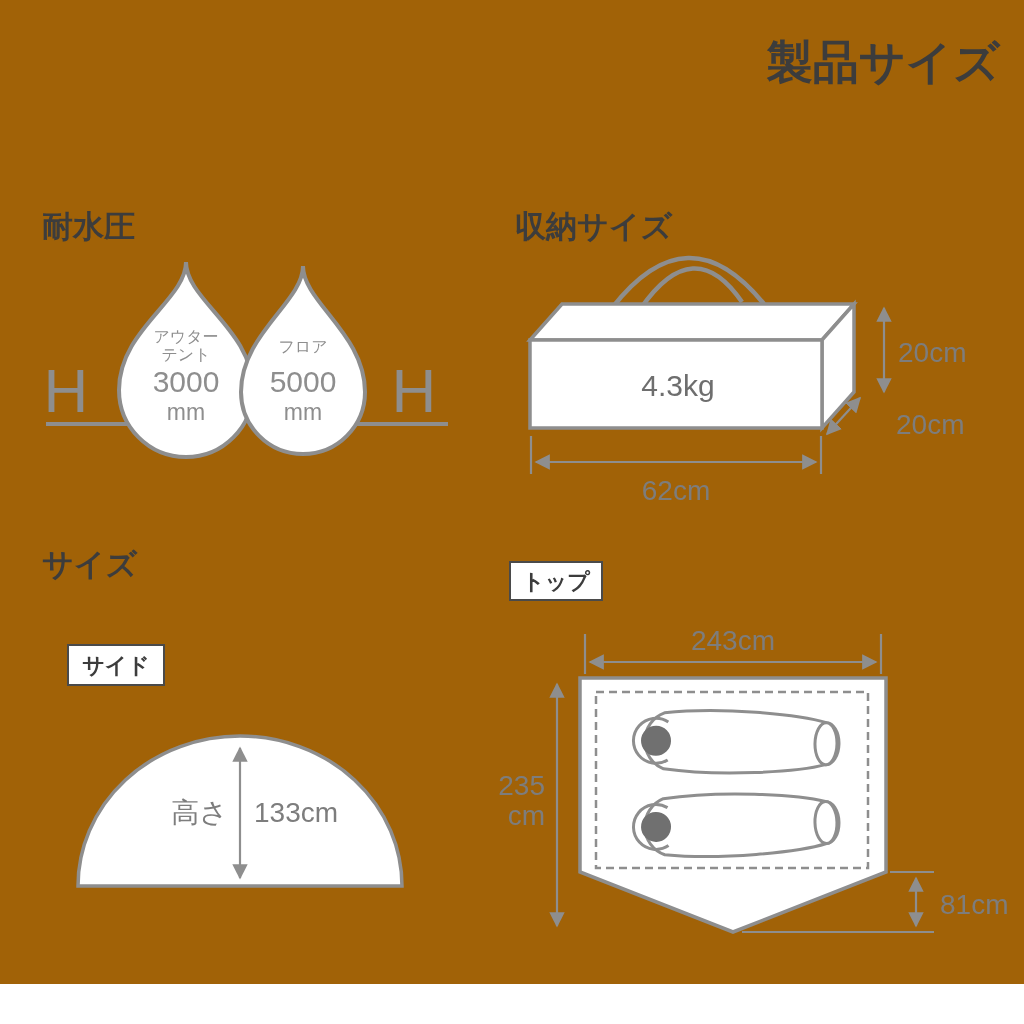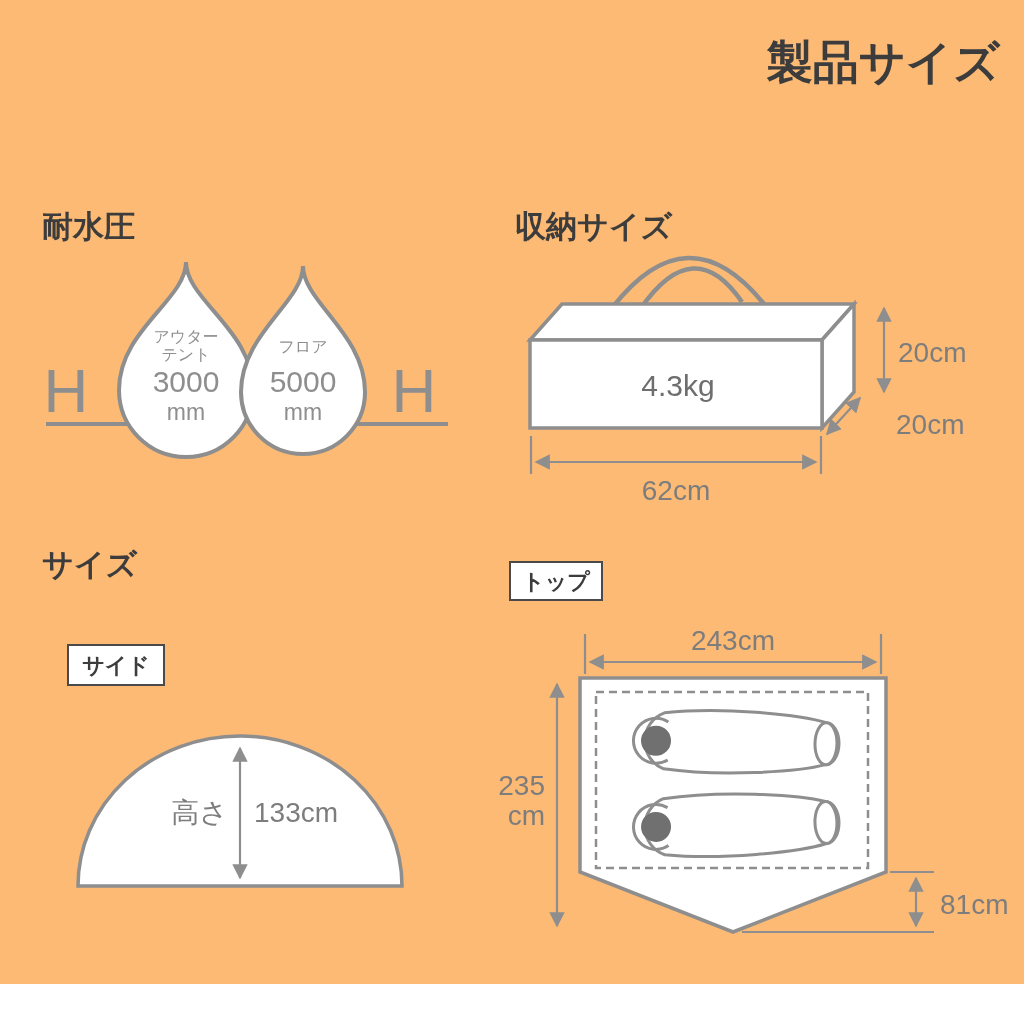--- a/index.html
+++ b/index.html
@@ -1,20 +1,20 @@
 <!DOCTYPE html>
 <html><head>
 <meta charset="utf-8">
 <style>
   html, body { margin: 0; padding: 0; background: #ffffff; }
   .canvas {
     position: relative;
     width: 1024px;
     height: 984px;
-    background: #fdba74;
+    background: #a16207;
     font-family: "Liberation Sans", sans-serif;
     overflow: hidden;
   }
   svg { display: block; }
   text {
     font-family: "Liberation Sans", sans-serif;
     fill: #7d7d7d;
   }
   .t-title   { font-size: 46px; font-weight: 700; fill: #3c3c3c; }
   .t-heading { font-size: 31px; font-weight: 700; fill: #3c3c3c; }

